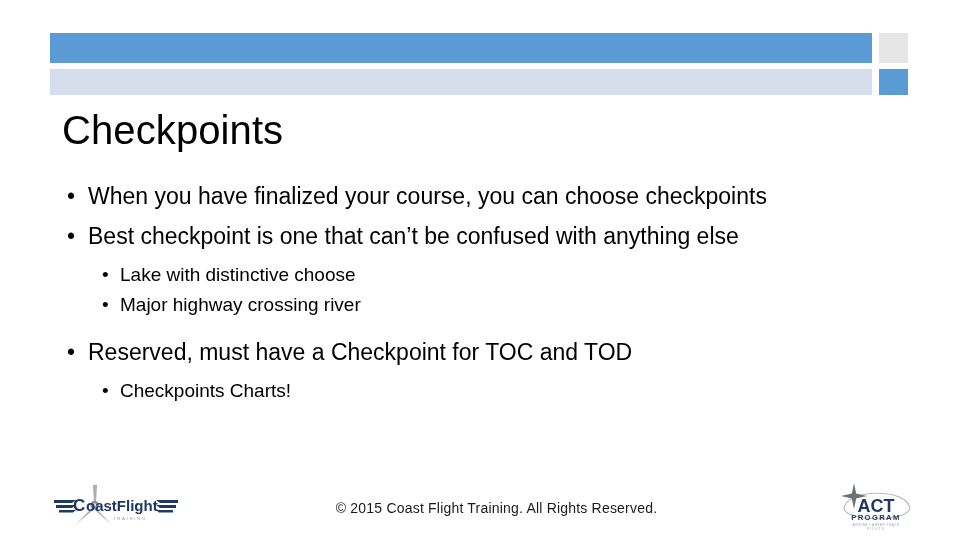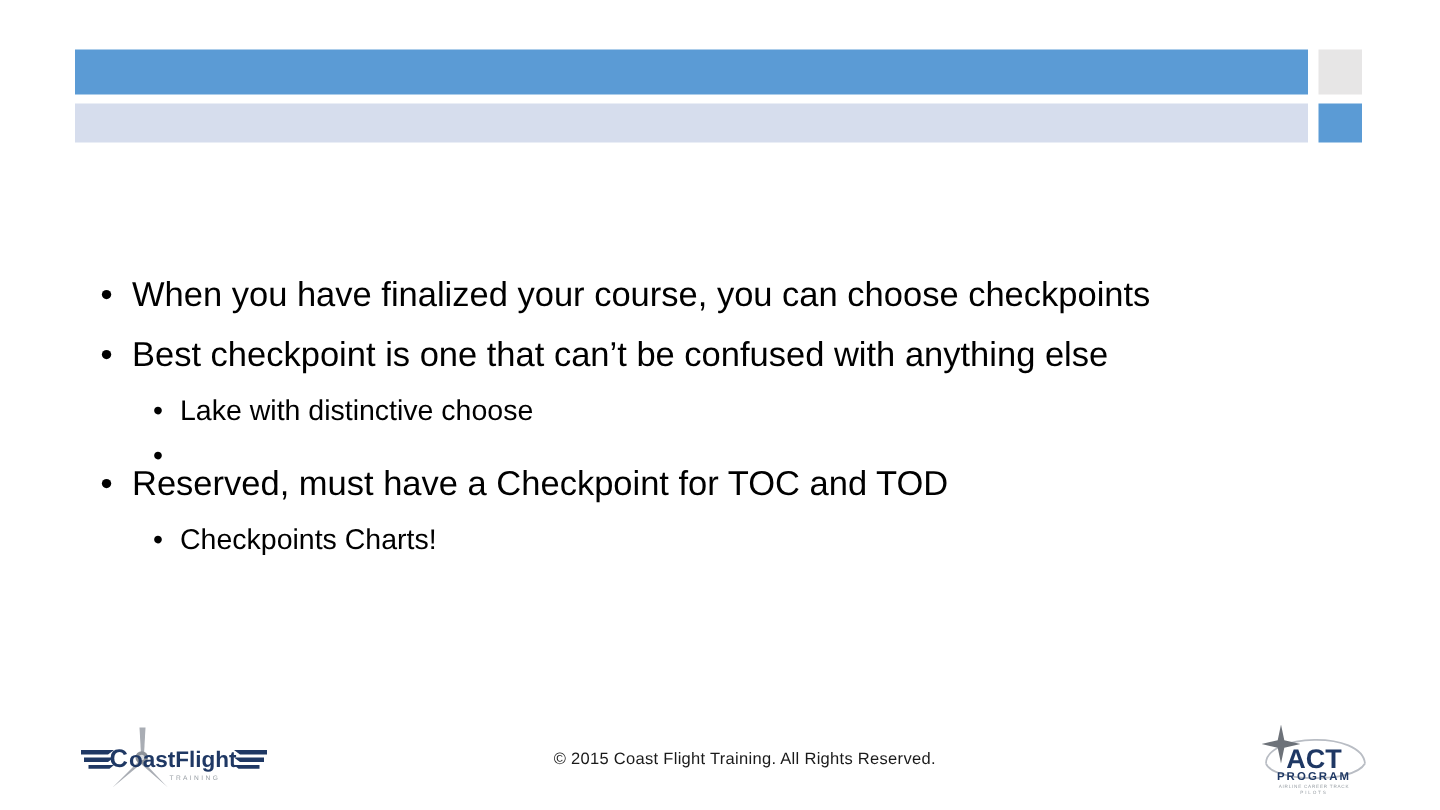--- a/index.html
+++ b/index.html
@@ -124,21 +124,21 @@
     margin-top: 4px;
   }
 
   
   .footer-copy {
     position: absolute;
     left: 0;
     right: 0;
     top: 500px;
     text-align: center;
-    font-size: 11px;
+    font-size: 14px;
     color: #1a1a1a;
     letter-spacing: 0.2px;
     margin-left: 33px;
   }
 
   
   .logo-left {
     position: absolute;
     left: 52px;
     top: 481px;
@@ -161,20 +161,21 @@
 </head>
 <body>
 
 <div class="slide">
 
   <div class="bar-blue-main"></div>
   <div class="bar-gray-accent"></div>
   <div class="bar-light-main"></div>
   <div class="bar-blue-accent"></div>
 
+  <div class="title">Checkpoints</div>
 
   <div class="body-area">
     <ul>
 
       <li class="lvl1">
         <span class="bullet-dot">•</span>
         <span>When you have finalized your course, you can choose checkpoints</span>
       </li>
 
       <li class="lvl1">
@@ -182,20 +183,21 @@
         <span>Best checkpoint is one that can’t be confused with anything else</span>
       </li>
 
       <ul class="sub-list gap-sub">
         <li class="lvl2">
           <span class="bullet-dot">•</span>
           <span>Lake with distinctive choose</span>
         </li>
         <li class="lvl2">
           <span class="bullet-dot">•</span>
+          <span>Major highway crossing river</span>
         </li>
       </ul>
 
       <li class="lvl1 gap-before">
         <span class="bullet-dot">•</span>
         <span>Reserved, must have a Checkpoint for TOC and TOD</span>
       </li>
 
       <ul class="sub-list gap-sub">
         <li class="lvl2">

